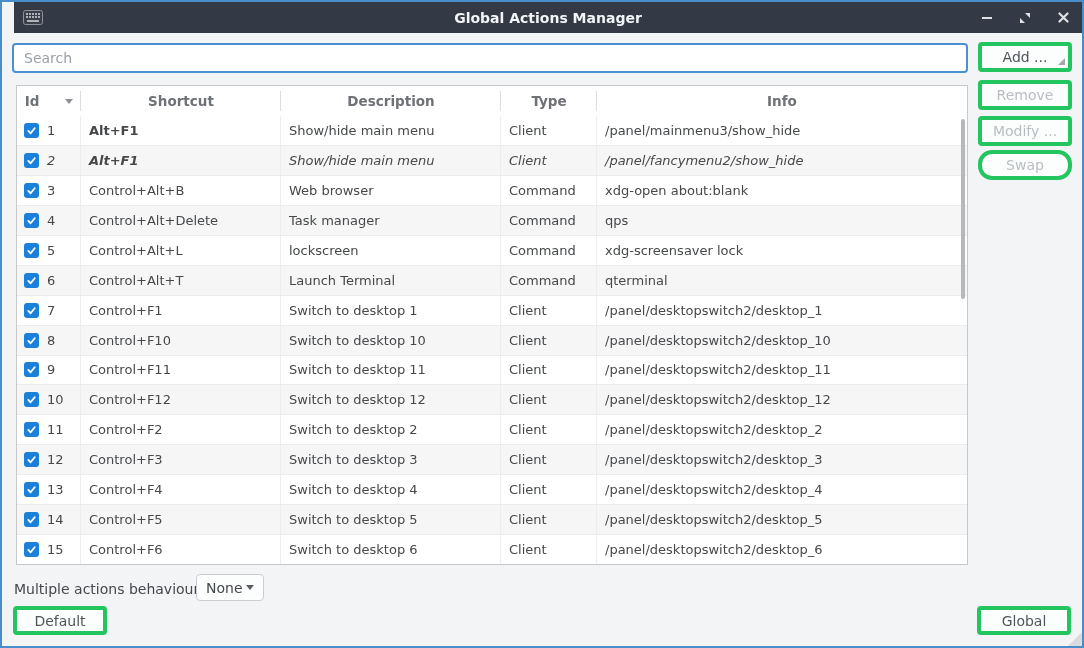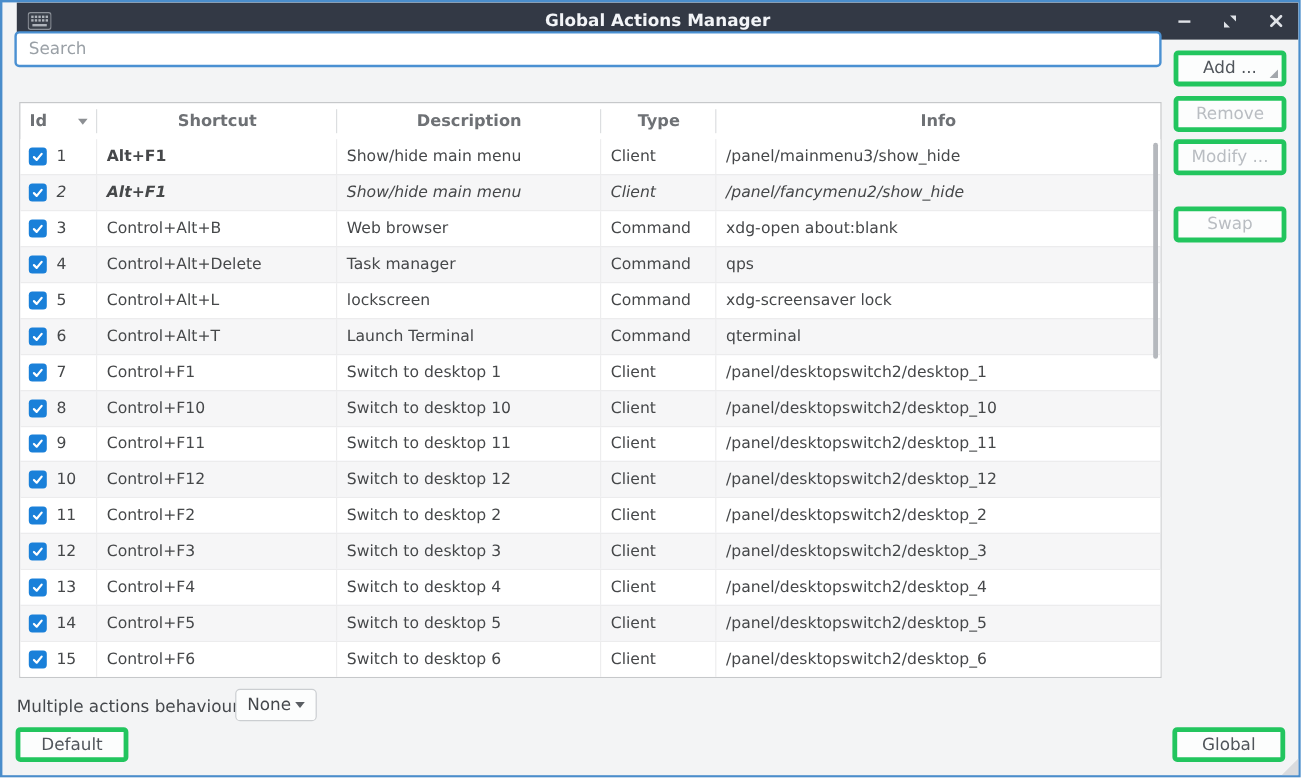--- a/index.html
+++ b/index.html
@@ -21,39 +21,39 @@
     color:#f2f4f7; font-weight:bold; font-size:14px; pointer-events:none;
   }
   .win-controls {
     position:absolute; right:12px; top:0; height:31px;
     display:flex; align-items:center; gap:24px;
   }
   .win-btn { display:flex; align-items:center; justify-content:center; width:14px; height:14px; cursor:default; }
   .min-glyph { width:10px; height:2px; background:#dfe2e7; }
   
   .search {
-    position:absolute; left:10px; top:24px; width:956px; height:30px;
+    position:absolute; left:10px; top:41px; width:956px; height:30px;
     border:2px solid #4a90d2; border-radius:4px; background:#ffffff;
     padding:0 10px; font-size:14px; color:#45484c; outline:none;
     font-family:inherit;
   }
   .search::placeholder { color:#9aa0a6; }
   
   .btn {
     position:absolute; background:#fcfdfd; border:4px solid #22c55e;
     border-radius:4px; font-size:14px; color:#50555b;
     display:flex; align-items:center; justify-content:center;
     font-family:inherit;
   }
   .btn.disabled { color:#b9bdc2; }
   .sbtn { left:976px; width:94px; height:30px; }
   .btn-add { top:40px; }
   .btn-remove { top:78px; }
   .btn-modify { top:114px; }
-  .btn-swap { top:170px; }
+  .btn-swap { top:148px;border-radius:14px; }
   .menu-corner {
     position:absolute; right:3px; bottom:3px; width:0; height:0;
     border-bottom:7px solid #a3a7ac; border-left:7px solid transparent;
   }
   
   .table {
     position:absolute; left:14px; top:83px; width:952px; height:480px;
     background:#ffffff; border:1px solid #c6c8ca;
   }
   .thead { display:flex; height:30px; align-items:stretch; }

